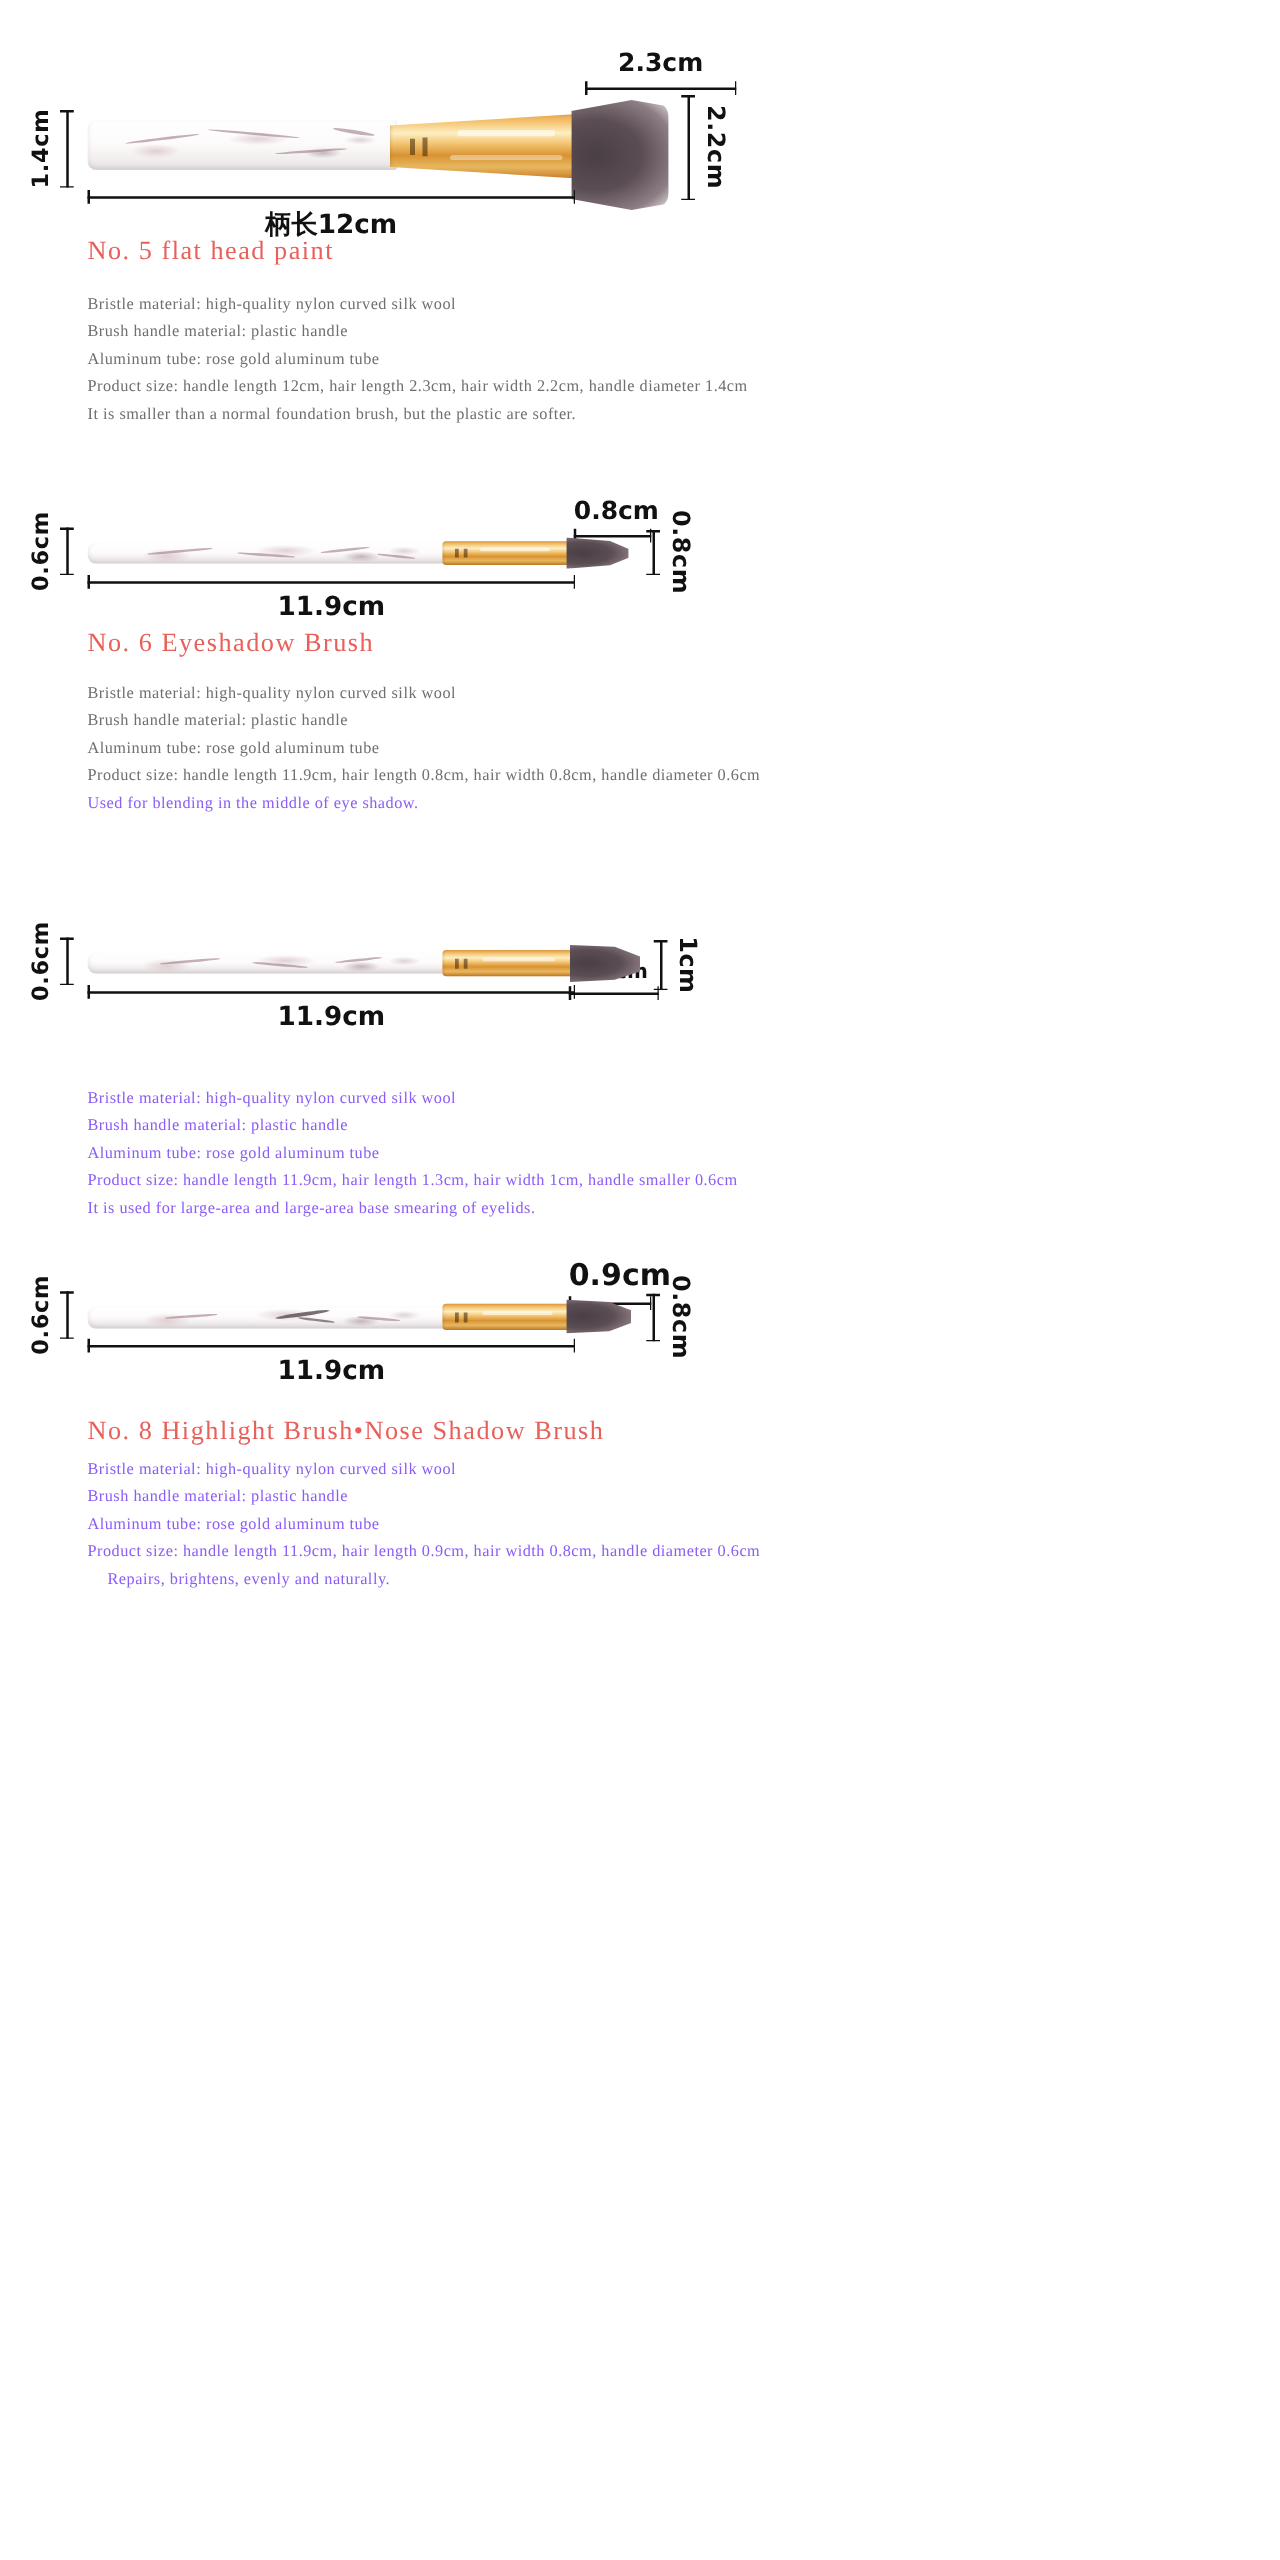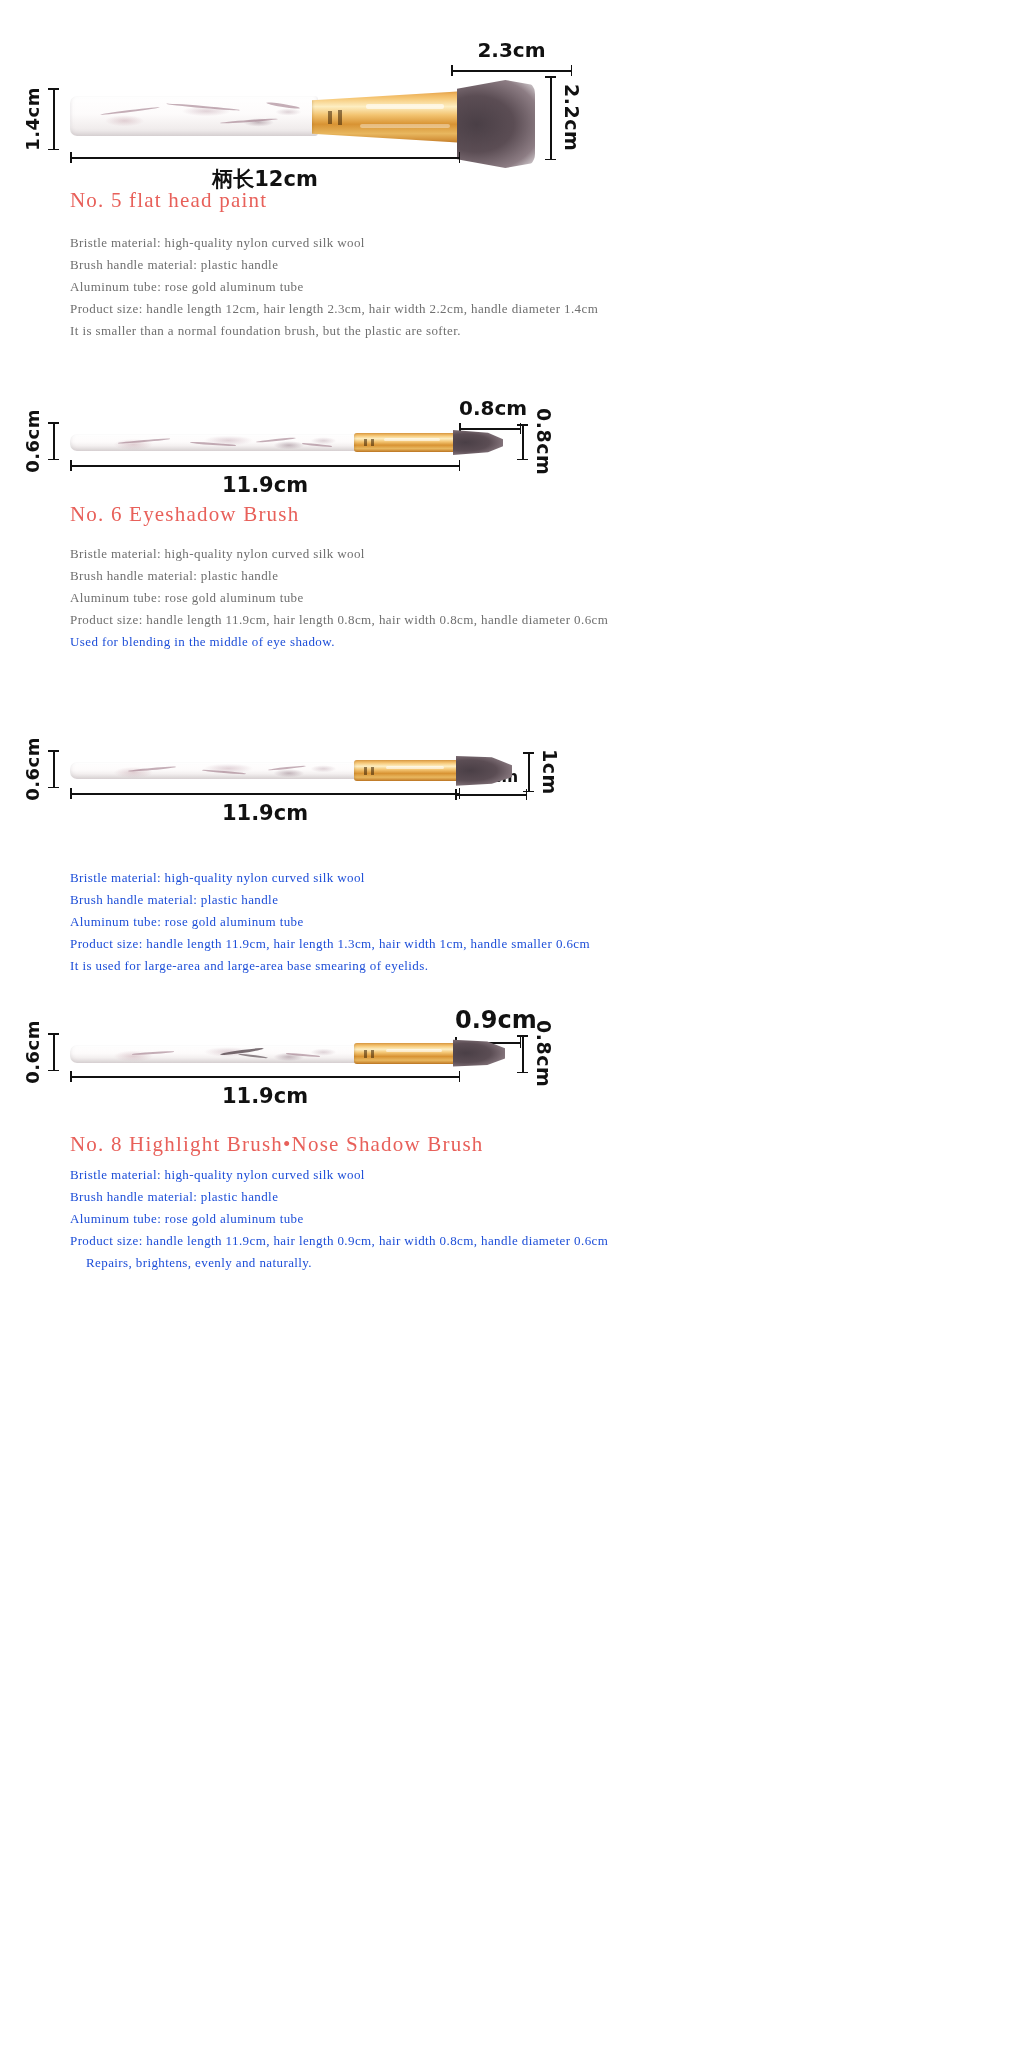--- a/index.html
+++ b/index.html
@@ -82,37 +82,37 @@
   .title{
     position:absolute;color:#e8605a;
     font-family:"Liberation Serif", serif;
     letter-spacing:1.2px;white-space:nowrap;
   }
   .spec{
     position:absolute;color:#6f6f6f;
     font-family:"Liberation Serif", serif;
     letter-spacing:.4px;white-space:nowrap;
   }
-  .spec.faint{color:#1d4ed8;}
+  .spec.faint{color:#8b5cf6;}
 </style>
 </head>
 <body>
 
 <div class="product" style="top:0;">
   <div class="diagram" style="height:195px;">
 
     <div class="vcal" style="left:22px;top:88px;height:62px;">
       <span class="vlabel" style="font-size:18px;">1.4cm</span>
       <span class="vbar" style="height:62px;">
           <i class="cap t"></i>
           <i class="cap b"></i>
         </span>
     </div>
 
-    <div class="hcal top" style="left:451px;top:38px;width:121px;">
+    <div class="hcal top" style="left:468px;top:38px;width:121px;">
       <div class="hlabel" style="font-size:20px;">2.3cm</div>
       <div class="hbar">
           <i class="cap l"></i>
           <i class="cap r"></i>
         </div>
     </div>
 
     <div class="vcalR" style="left:545px;top:76px;height:84px;">
       <span class="vbar" style="height:84px;">
           <i class="cap t"></i>

